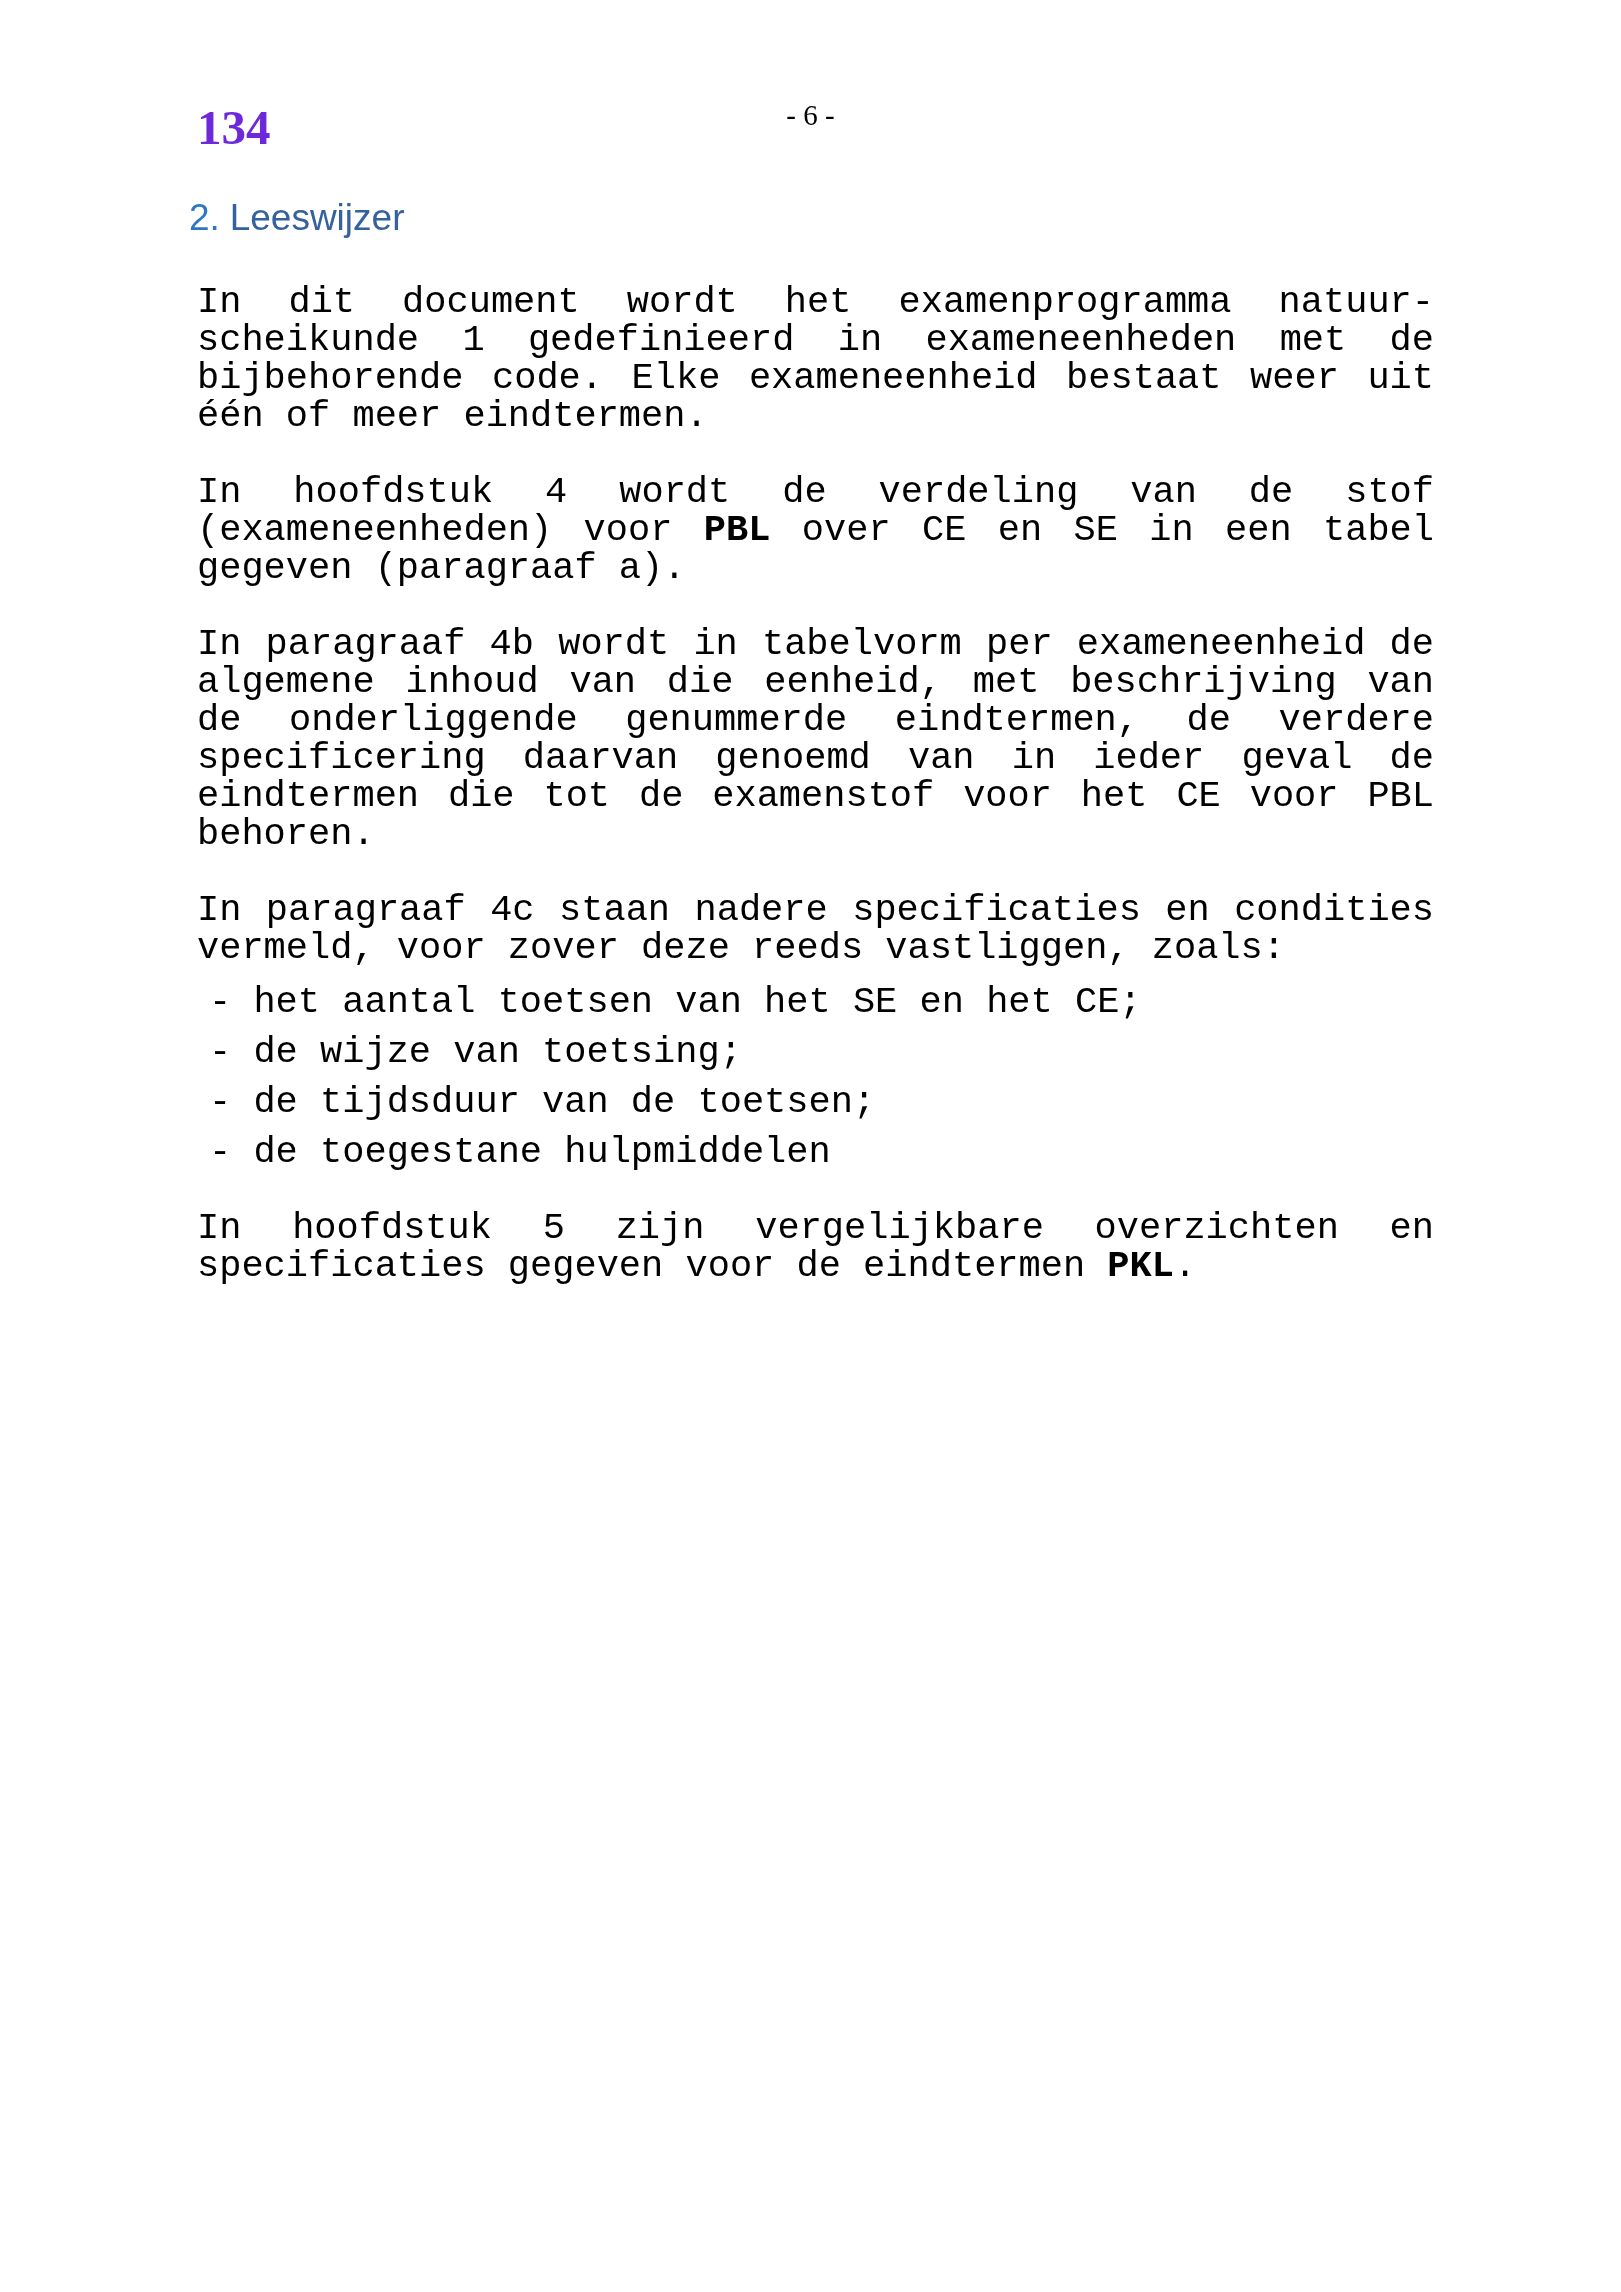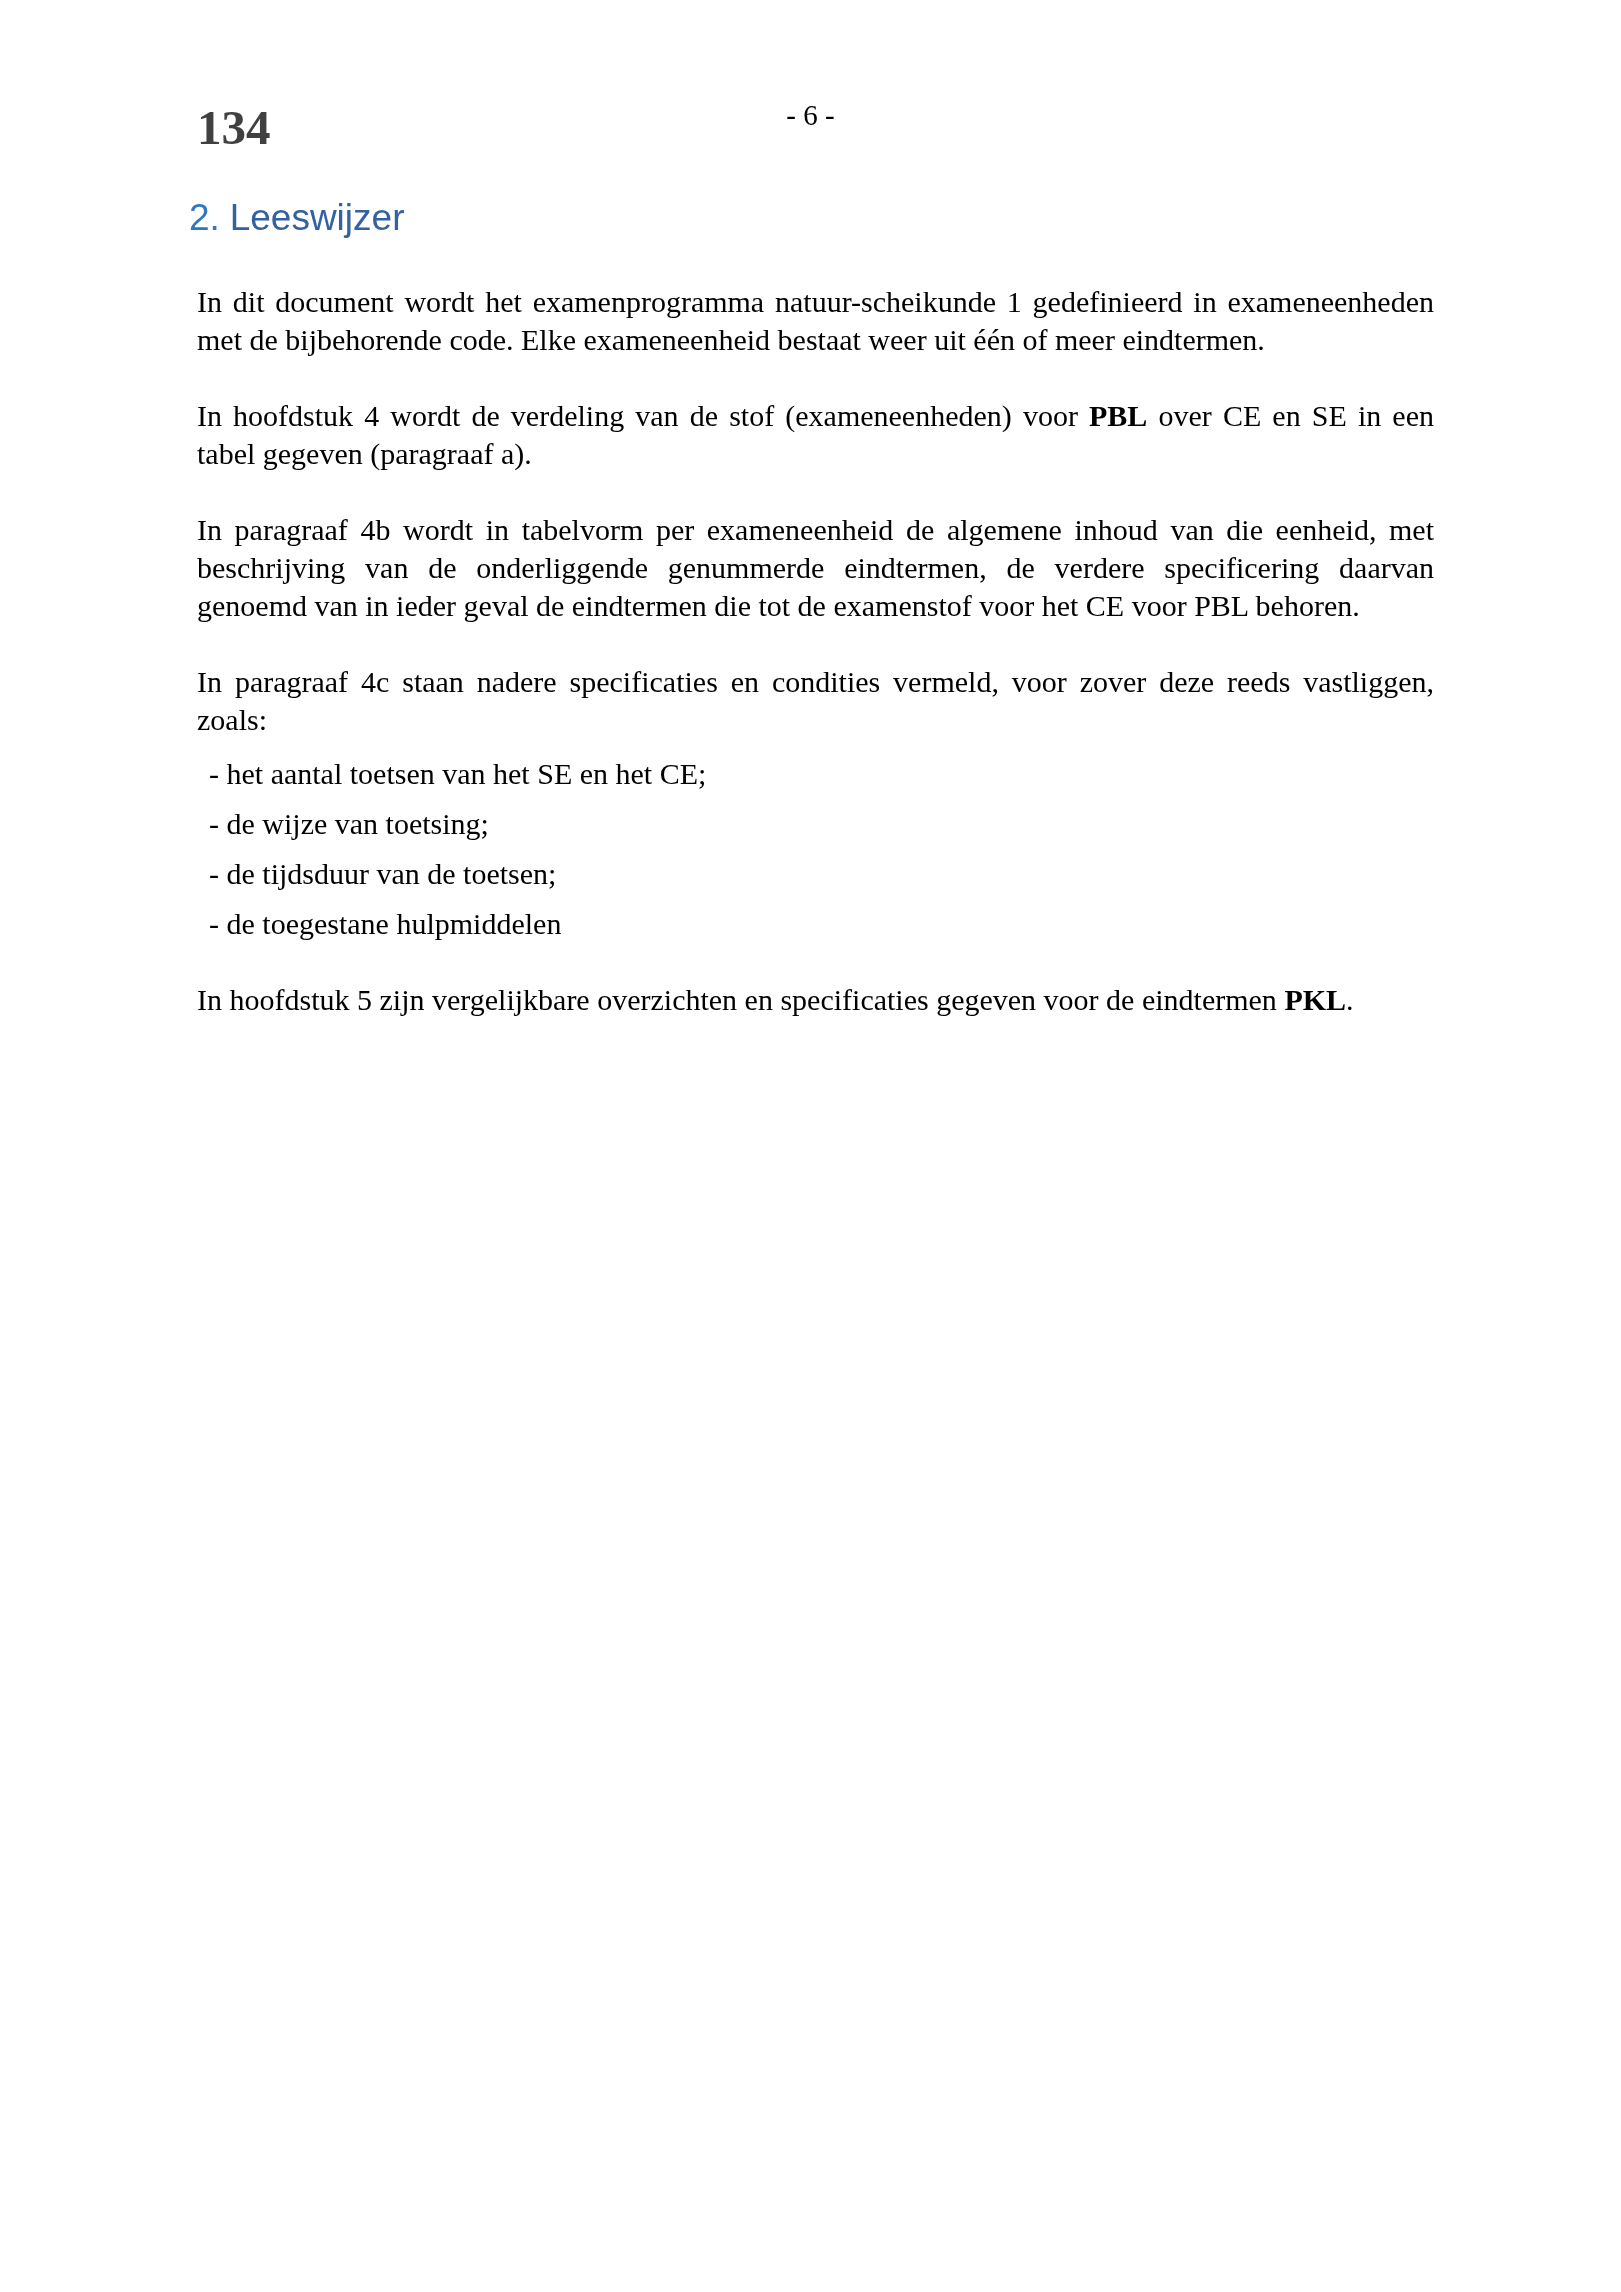--- a/index.html
+++ b/index.html
@@ -1,35 +1,35 @@
 <!DOCTYPE html>
 <html><head>
 <meta charset="utf-8">
 <style>
   html, body { margin: 0; padding: 0; background: #ffffff; }
   body { width: 1621px; height: 2293px; position: relative; overflow: hidden; }
   .page { position: absolute; left: 0; top: 0; width: 1621px; height: 2293px; }
   .folio {
     position: absolute; left: 197px; top: 98px;
     font-family: "Liberation Serif", serif; font-weight: bold;
-    font-size: 49px; color: #404040; line-height: 59px;
+    font-size: 49px; color: #6d28d9; line-height: 59px;
   }
   .pagenum {
     position: absolute; left: 0; width: 1621px; top: 96px; text-align: center;
     font-family: "Liberation Serif", serif; font-size: 29px; color: #000; line-height: 39px;
   }
   .heading {
     position: absolute; left: 189px; top: 192px;
     font-family: "Liberation Sans", sans-serif; font-size: 37px; line-height: 51px;
     color: #35619e; font-weight: normal; margin: 0;
   }
   .heading .num { color: #2f77c0; margin-right: 9.8px; }
   .body {
     position: absolute; left: 197px; top: 283px; width: 1237px;
-    font-family: Liberation Serif, serif; font-size: 30px; line-height: 38px; color: #000;
+    font-family: Liberation Mono, monospace; font-size: 37px; line-height: 38px; color: #000;
   }
   .body p { margin: 0 0 38px 0; text-align: justify; }
   .body ul { list-style: none; margin: 0 0 38px 0; padding: 0; }
   .body li { margin: 12px; }
   b { font-weight: bold; }
 </style>
 </head>
 <body>
 
 <div class="page">

